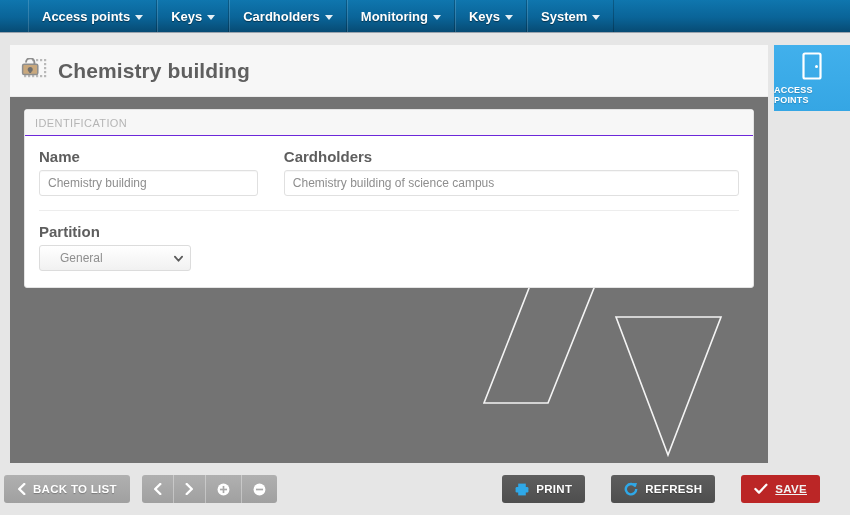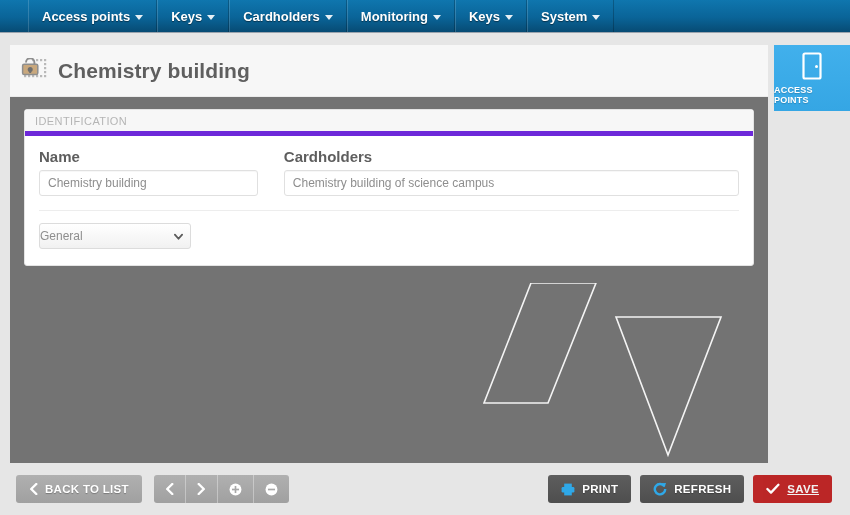--- a/index.html
+++ b/index.html
@@ -67,21 +67,21 @@
 
   
   .panel {
     position: absolute; left: 14px; top: 64px; width: 730px;
     background: #ffffff;
     border: 1px solid #e4e4e4;
     border-radius: 3px;
   }
   .panel-head {
     height: 26px; background: #f7f7f7;
-    border-bottom: 5px solid #6d28d9;
+    border-bottom: 1px solid #6d28d9;
     display: flex; align-items: center; padding-left: 10px;
     color: #b5b5b5; font-size: 11px; letter-spacing: .4px;
   }
   .panel-body { padding: 12px 14px 16px 14px; }
   .form-row { display: flex; gap: 26px; }
   .field-label {
     font-size: 15px; font-weight: bold; color: #5e5e5e;
     margin-bottom: 5px; display: block;
   }
   .txt {
@@ -98,21 +98,21 @@
   .col-desc { width: 466px; }
   .divider { height: 1px; background: #ededed; margin: 14px 0 12px 0; }
   .col-partition { width: 152px; position: relative; }
   .select-wrap { position: relative; width: 152px; }
   .sel {
     width: 152px; height: 26px;
     border: 1px solid #dcdcdc; border-radius: 3px;
     background: linear-gradient(to bottom, #ffffff 0%, #f1f1f1 100%);
     color: #8e8e8e; font-size: 12px;
     font-family: "Liberation Sans", sans-serif;
-    padding: 0 24px 0 0;
+    padding: 0 24px 0 20px;
     display: flex; align-items: center;
     cursor: pointer;
   }
   .chev {
     position: absolute; right: 8px; top: 9px;
     width: 9px; height: 9px; pointer-events: none;
   }
 
   
   .side-tab {
@@ -126,22 +126,22 @@
     color: #ffffff; font-size: 9px; font-weight: bold; letter-spacing: .2px;
     text-shadow: 0 1px 1px rgba(0,0,0,.18);
   }
 
   
   .toolbar {
     position: absolute; left: 0; bottom: 0; width: 850px; height: 52px;
     background: #e6e6e6;
     display: flex; align-items: center;
   }
-  .tb-left { display: flex; align-items: center; gap: 12px; margin-left: 16px; }
-  .tb-right { display: flex; align-items: center; gap: 9px; margin-left: auto; margin-right: 18px; }
+  .tb-left { display: flex; align-items: center; gap: 12px; margin-left: 4px; }
+  .tb-right { display: flex; align-items: center; gap: 26px; margin-left: auto; margin-right: 30px; }
 
   .btn {
     display: flex; align-items: center; justify-content: center; gap: 7px;
     height: 28px; padding: 0 13px;
     border: none; border-radius: 3px;
     color: #ffffff; font-size: 11.5px; font-weight: bold; letter-spacing: .3px;
     font-family: "Liberation Sans", sans-serif;
     cursor: pointer;
     text-shadow: 0 1px 1px rgba(0,0,0,.28);
   }
@@ -253,20 +253,21 @@
           <div class="col-desc">
             <label class="field-label">Cardholders</label>
             <input class="txt" type="text" value="Chemistry building of science campus" style="">
           </div>
         </div>
 
         <div class="divider"></div>
 
         <div class="form-row">
           <div class="col-partition">
+            <label class="field-label">Partition</label>
             <div class="select-wrap">
               <div class="sel">
                 <span>General</span>
               </div>
               <span class="chev">
                 <svg width="9" height="9" viewBox="0 0 10 10">
                   <path d="M1 3 L5 7.5 L9 3" fill="none" stroke="#5a5a5a" stroke-width="2" stroke-linecap="round" stroke-linejoin="round"></path>
                 </svg>
               </span>
             </div>

